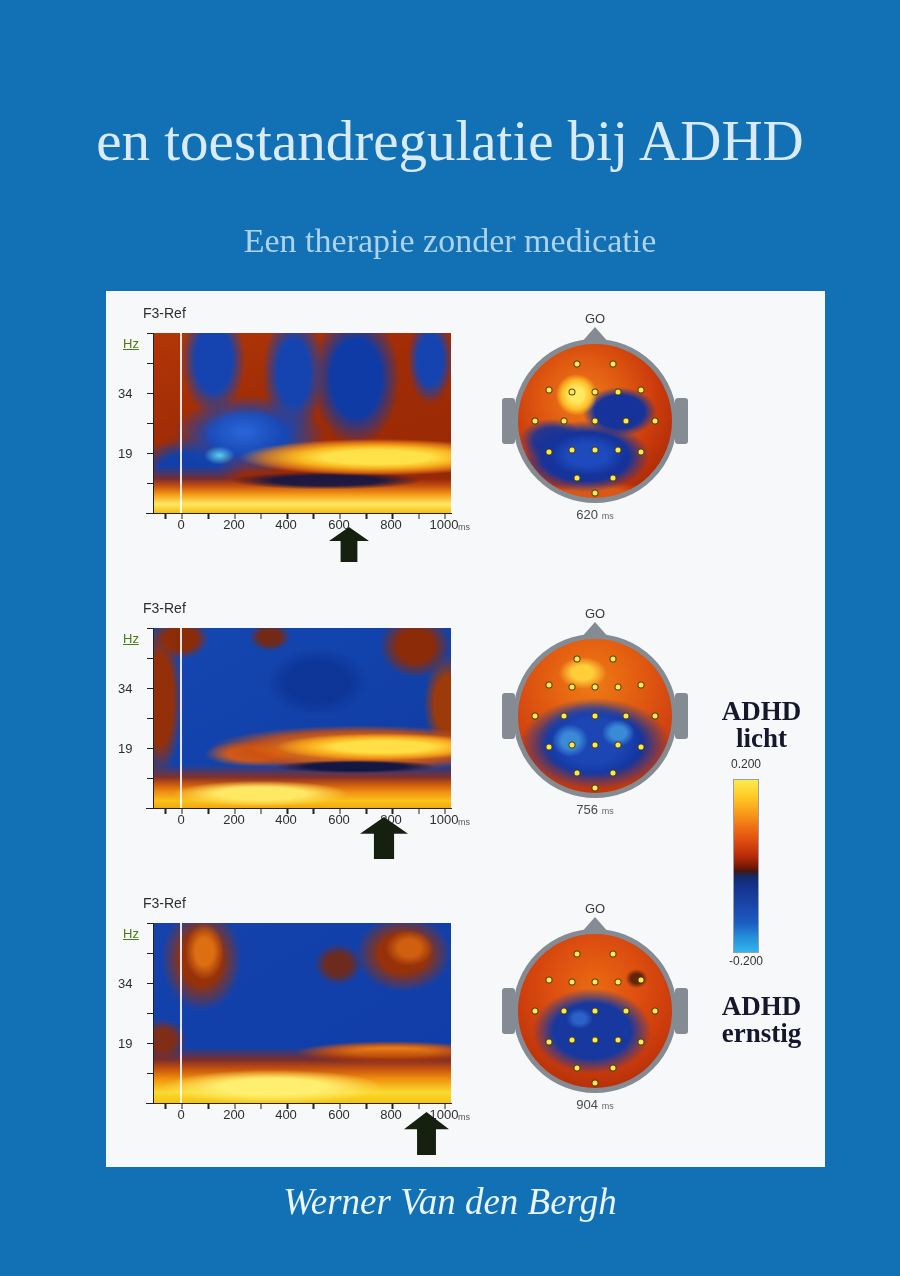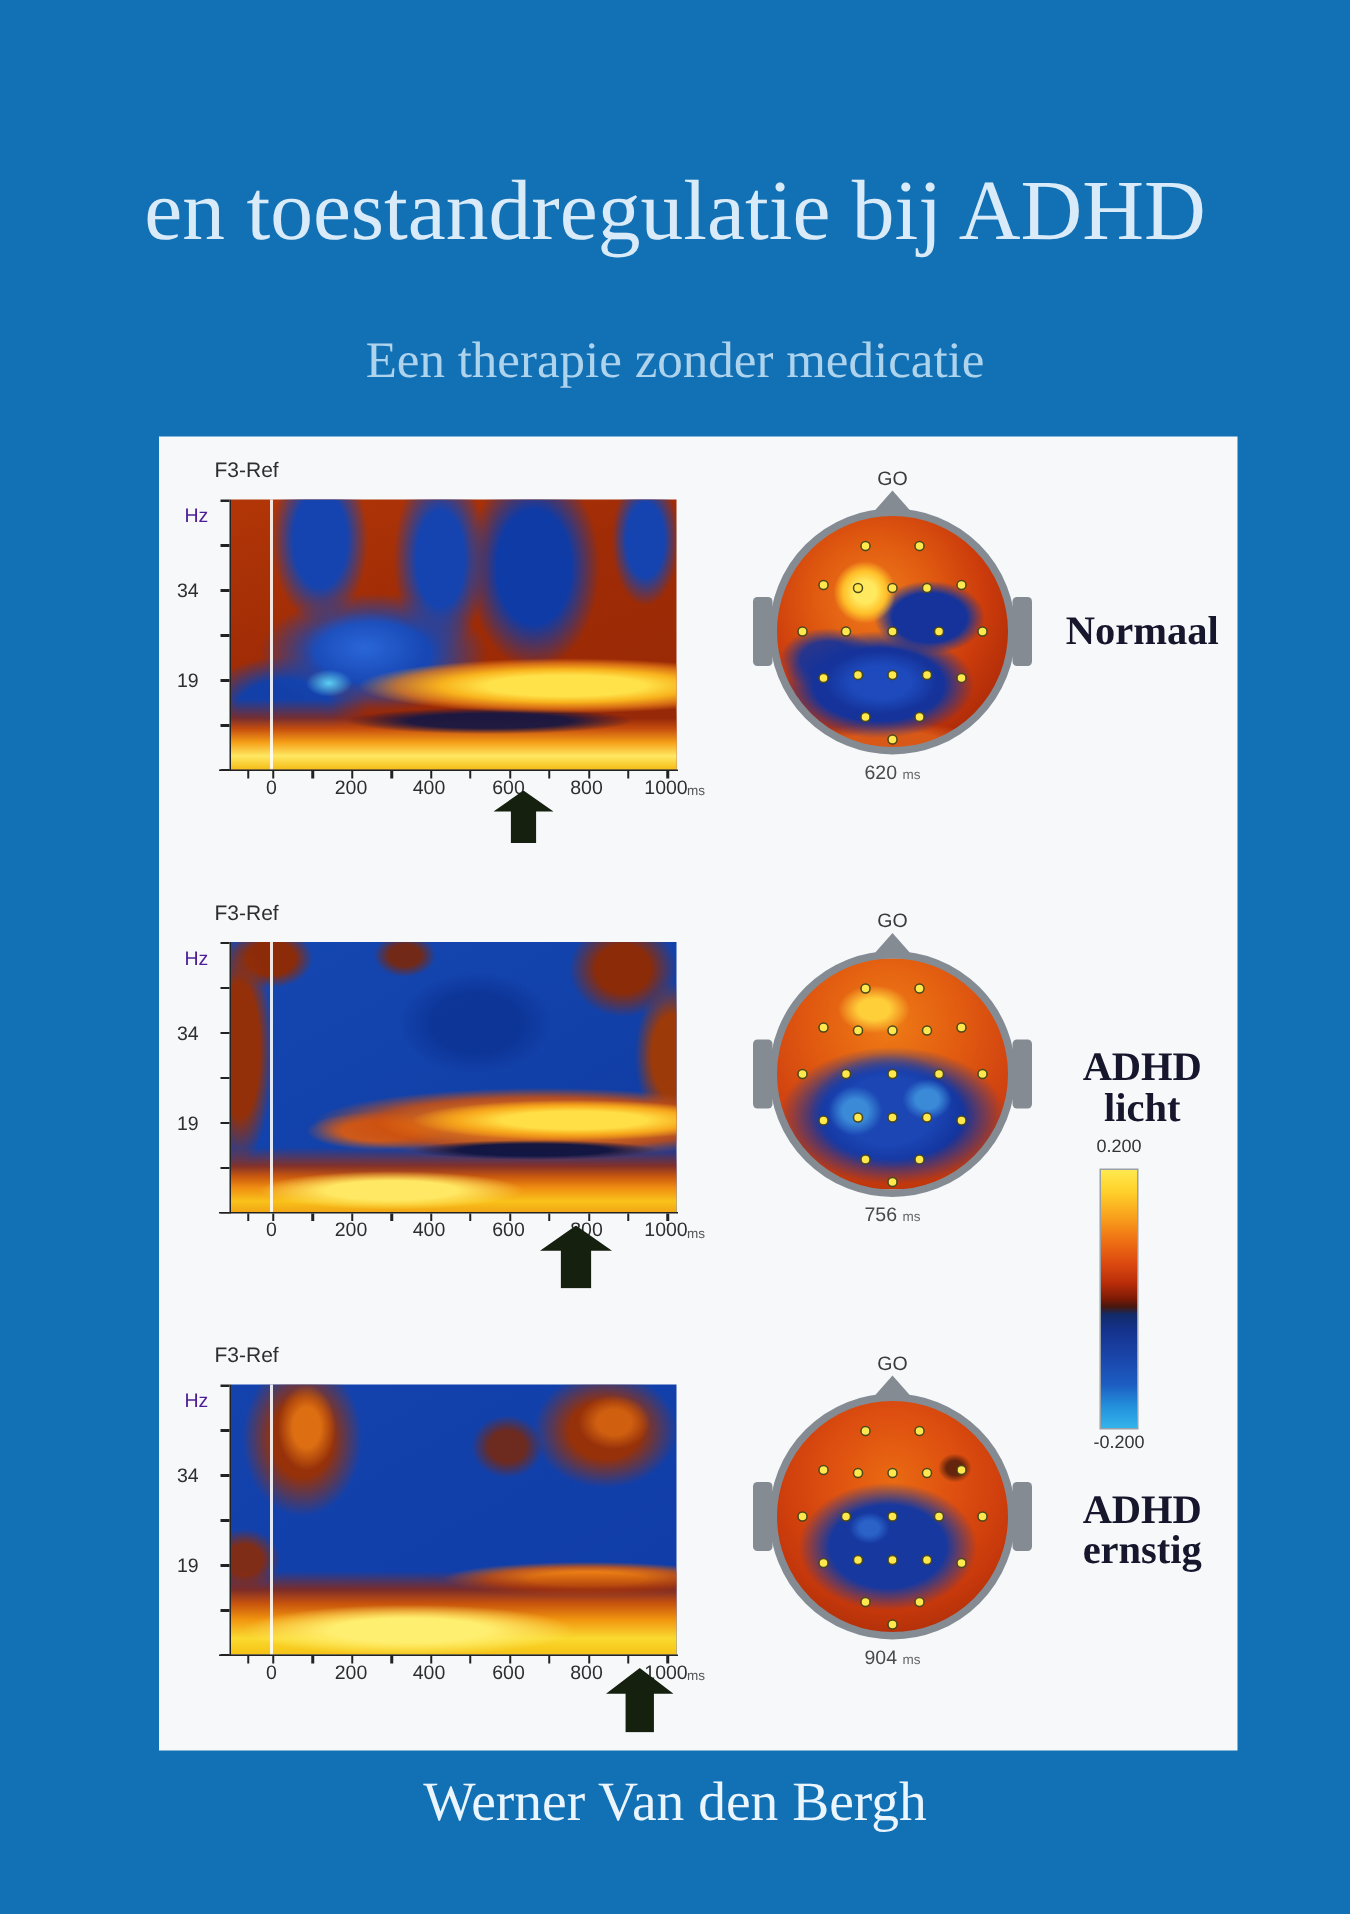--- a/index.html
+++ b/index.html
@@ -15,33 +15,33 @@
   .title2 {
     position:absolute; left:0; right:0; top:110px; text-align:center;
     font-size:57px; color:#d9ebf9; line-height:1.1;
   }
   .subtitle {
     position:absolute; left:0; right:0; top:222px; text-align:center;
     font-size:34px; color:#aed3ec;
   }
   .author {
     position:absolute; left:0; right:0; top:1180px; text-align:center;
-    font-size:37px; color:#eaf5fd;
+    font-size:37px; color:#eaf5fd;font-style:italic;
   }
   .panel {
     position:absolute; left:90px; top:291px; width:719px; height:876px;
     background:#f6f8fa;
     margin-left:16px;
   }
   .fig-row { position:absolute; left:0; width:719px; height:295px; }
   .row-1 { top:0; } .row-2 { top:295px; } .row-3 { top:590px; }
 
   .sans { font-family:"Liberation Sans","DejaVu Sans",sans-serif; }
   .spec-title { position:absolute; left:37px; top:14px; font-size:14px; color:#2e2e2e; }
-  .hz-label   { position:absolute; left:17px; top:45px; font-size:13px; color:#4c1d95; }
+  .hz-label   { position:absolute; left:17px; top:45px; font-size:13px; color:#4d7c0f;text-decoration:underline; }
   .ytick { position:absolute; left:12px; width:28px; font-size:13px; color:#2e2e2e; }
   .yt-34 { top:95px; } .yt-19 { top:155px; }
   .yaxis {
     position:absolute; left:41px; top:42px; width:6px; height:181px;
     border-right:1.5px solid #222;
     background:repeating-linear-gradient(to bottom,#222 0 1.5px,transparent 1.5px 30px);
   }
   .xaxis {
     position:absolute; left:40px; top:222px; width:306px; height:5px;
     border-top:1.5px solid #222;
@@ -219,24 +219,20 @@
             <span class="electrode" style="left: 35%; top: 69%;"></span>
             <span class="electrode" style="left: 50%; top: 69%;"></span>
             <span class="electrode" style="left: 65%; top: 69%;"></span>
             <span class="electrode" style="left: 80%; top: 70%;"></span>
             <span class="electrode" style="left: 38%; top: 87%;"></span>
             <span class="electrode" style="left: 62%; top: 87%;"></span>
             <span class="electrode" style="left: 50%; top: 97%;"></span>
           </div>
       </div>
       <div class="latency sans"><span>620</span> <span class="ms-small">ms</span></div>
-      <div class="cond-label">
-        <div>Normaal</div>
-        <div></div>
-      </div>
     </div>
 
     <div class="fig-row row-2">
       <div class="spec-title sans">F3-Ref</div>
       <div class="hz-label sans">Hz</div>
       <div class="ytick yt-34 sans">34</div>
       <div class="ytick yt-19 sans">19</div>
       <div class="yaxis"></div>
       <div class="spec spec-b">
         <div class="onset"></div>

